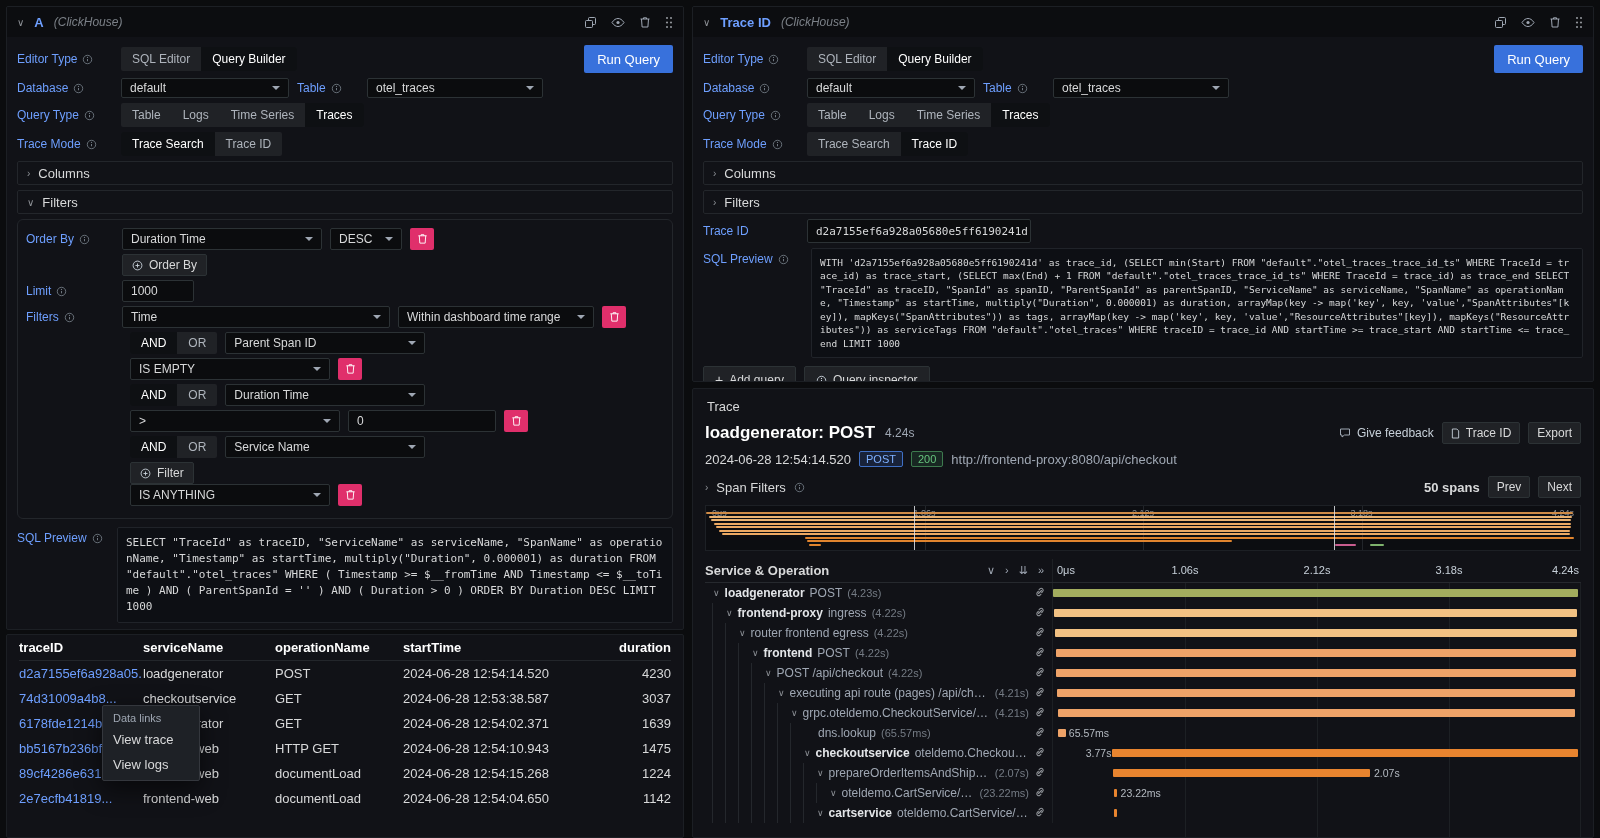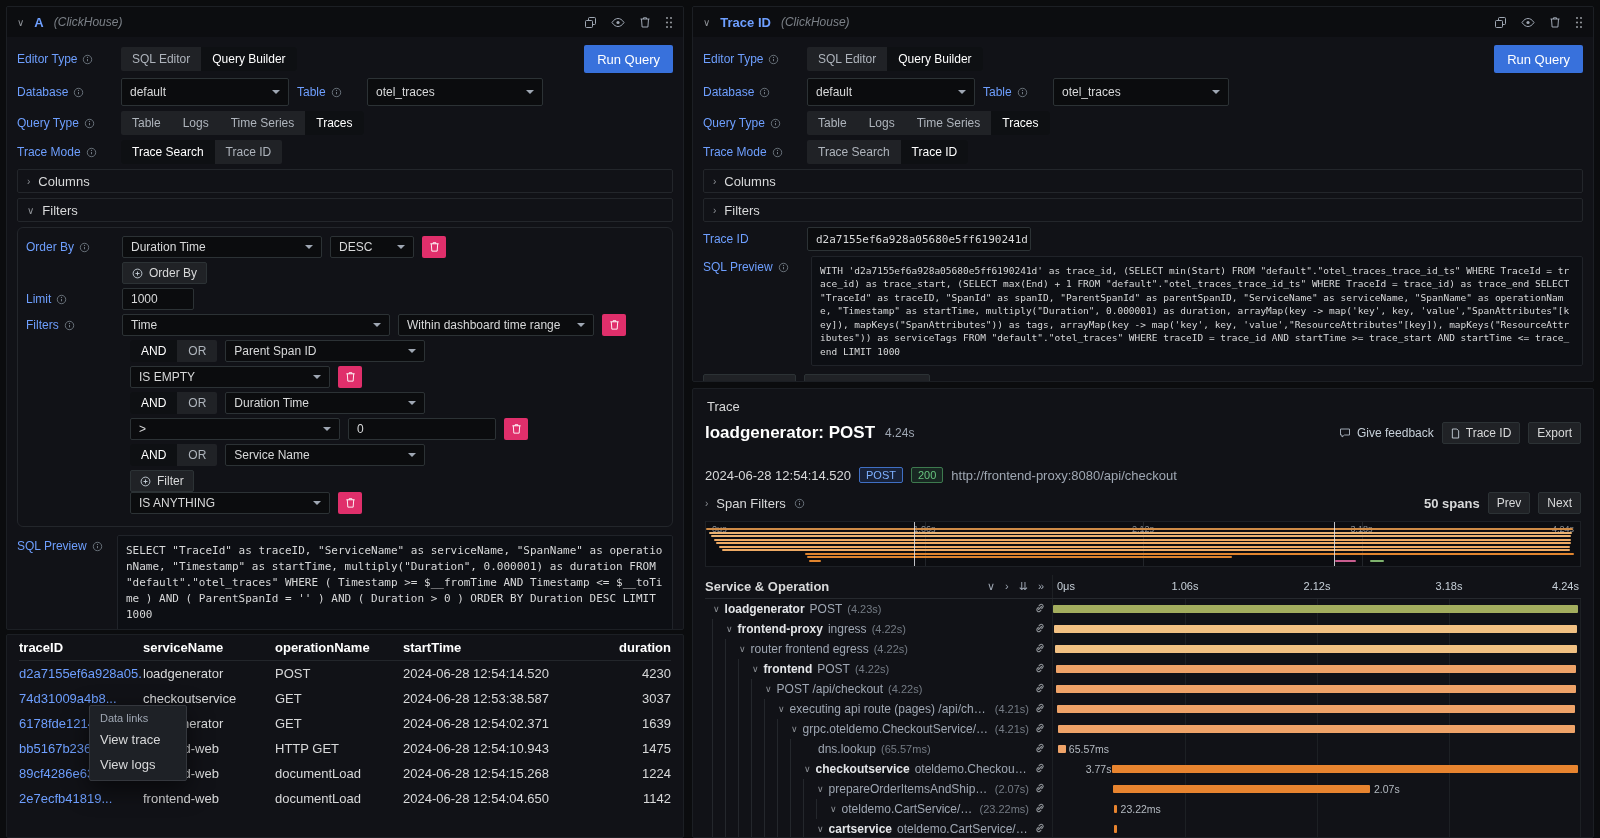--- a/index.html
+++ b/index.html
@@ -13,21 +13,21 @@
 .picons{margin-left:auto;display:flex;align-items:center;gap:14px}
 .picons svg{display:block;cursor:pointer}
 .pbody{padding:8px 10px}
 .frow{display:flex;align-items:center;gap:8px;margin-bottom:5px}
 .lbl{flex:none;width:96px;display:flex;align-items:center;gap:5px;font-size:12px;color:#6e9fff}
 .lbl.auto{width:auto}
 .ic{width:11px;height:11px;color:#6f7780;flex:none}
 .radio{display:inline-flex;background:#202226;border-radius:2px;overflow:hidden;height:24px}
 .ropt{display:flex;align-items:center;padding:0 11px;font-size:12px;color:#aeb4bc;white-space:nowrap;cursor:pointer}
 .ropt.on{background:#0e1013;color:#fff;font-weight:500}
-.sel{height:28px;background:#0b0c0e;border:1px solid #2c3235;border-radius:2px;display:inline-flex;align-items:center;justify-content:space-between;gap:8px;padding:0 8px;font-size:12px;color:#d8d9da;white-space:nowrap;cursor:pointer}
+.sel{height:20px;background:#0b0c0e;border:1px solid #2c3235;border-radius:2px;display:inline-flex;align-items:center;justify-content:space-between;gap:8px;padding:0 8px;font-size:12px;color:#d8d9da;white-space:nowrap;cursor:pointer}
 .caret{width:0;height:0;border-left:4px solid transparent;border-right:4px solid transparent;border-top:4px solid #9fa7b3;flex:none}
 .inp{height:24px;background:#0b0c0e;border:1px solid #2c3235;border-radius:2px;display:inline-flex;align-items:center;padding:0 8px;font-size:12px;color:#d8d9da}
 .tbtn{width:24px;height:22px;background:#e02f6b;border-radius:2px;display:inline-flex;align-items:center;justify-content:center;flex:none;cursor:pointer}
 .sbtn{height:22px;display:inline-flex;align-items:center;gap:6px;background:#202226;border:1px solid #2c3235;border-radius:2px;padding:0 9px;font-size:12px;color:#d8d9da;cursor:pointer}
 .sbtn.lg{height:28px;padding:0 11px}
 .plus{font-size:14px;color:#d8d9da;line-height:1}
 .runbtn{margin-left:auto;height:28px;background:#3871dc;border-radius:2px;color:#fff;font-size:13px;font-weight:500;display:inline-flex;align-items:center;padding:0 13px;cursor:pointer}
 .sech{height:24px;border:1px solid #23262b;border-radius:2px;display:flex;align-items:center;gap:8px;padding:0 9px;margin-bottom:5px;font-size:13px;color:#d8d9da;cursor:pointer}
 .fbox{border:1px solid #23262b;border-radius:6px;padding:8px;margin-bottom:8px}
 .fbox .frow{margin-bottom:4px}
@@ -37,26 +37,26 @@
 .code{flex:1;background:#0d0f14;border:1px solid #202329;border-radius:2px;padding:7px 8px;font-family:"DejaVu Sans Mono",monospace;font-size:11px;line-height:1.45;color:#d8d9da;white-space:pre-wrap;word-break:break-all}
 .code.small{font-size:9.5px;line-height:1.42}
 .footerrow{display:flex;gap:8px;margin-top:10px}
 
 .ttitle{font-size:13px;font-weight:500;padding:8px 12px 6px;color:#d8d9da}
 .tbl{padding:0 12px}
 .thr{display:flex;border-bottom:1px solid #23262b;padding:5px 0;font-weight:600;font-size:13px;color:#ffffff}
 .trr{display:flex;height:25px;align-items:center;font-size:13px}
 .c1{width:124px;overflow:hidden;white-space:nowrap}.c2{width:132px;overflow:hidden;white-space:nowrap}.c3{width:128px;overflow:hidden;white-space:nowrap}.c4{width:172px;overflow:hidden;white-space:nowrap}.c5{flex:1;text-align:right}
 .tid{color:#6e9fff;cursor:pointer}
-.popup{position:absolute;left:89px;top:705px;width:98px;background:#1e2126;border:1px solid #34373d;border-radius:2px;box-shadow:0 8px 24px rgba(0,0,0,.55);z-index:50;padding:3px 0}
+.popup{position:absolute;left:102px;top:705px;width:98px;background:#1e2126;border:1px solid #34373d;border-radius:2px;box-shadow:0 8px 24px rgba(0,0,0,.55);z-index:50;padding:3px 0}
 .popt{font-size:11px;color:#9fa7b3;padding:3px 10px}
 .popi{font-size:13px;color:#d8d9da;padding:5px 10px;cursor:pointer}
 
 .ptitle{font-size:13px;color:#d8d9da;padding:2px 2px 8px}
-.thead{display:flex;align-items:center;gap:10px;margin-bottom:23px}
+.thead{display:flex;align-items:center;gap:10px;margin-bottom:7px}
 .ttl{font-size:17px;font-weight:700;color:#fff}
 .tdur{font-size:12px;color:#9fa7b3}
 .tright{margin-left:auto;display:flex;align-items:center;gap:8px}
 .fb{display:flex;gap:6px;align-items:center;font-size:12px;color:#c7d0d9;cursor:pointer}
 .obtn{height:22px;display:inline-flex;align-items:center;gap:6px;background:#202226;border:1px solid #2c3235;border-radius:2px;padding:0 8px;font-size:12px;color:#d8d9da;cursor:pointer}
 .tsub{display:flex;align-items:center;gap:8px;margin-bottom:9px;font-size:13px}
 .badge{font-size:11px;padding:1px 6px;border-radius:2px;border:1px solid}
 .badge.b{color:#7eb0ff;border-color:#3f6fc4;background:rgba(61,113,217,.18)}
 .badge.g{color:#67c47e;border-color:#3d7a4e;background:rgba(86,194,113,.12)}
 .turl{color:#9fa7b3}
@@ -209,21 +209,21 @@
             <svg class="ic" viewBox="0 0 12 12">
               <circle cx="6" cy="6" r="4.6" fill="none" stroke="currentColor"></circle>
               <path d="M6 5.4v2.6" stroke="currentColor" stroke-width="1.1"></path>
               <circle cx="6" cy="3.7" r=".7" fill="currentColor"></circle>
             </svg>
           </span>
         <span class="sel" style="width:200px">
             <span>Duration Time</span>
             <span class="caret"></span>
           </span>
-        <span class="sel" style="width:84px">
+        <span class="sel" style="width:72px">
             <span>DESC</span>
             <span class="caret"></span>
           </span>
         <span class="tbtn">
             <svg width="11" height="12" viewBox="0 0 12 13">
               <path d="M1.5 3h9M4.5 3V1.8h3V3M2.5 3l.6 8h5.8l.6-8" fill="none" stroke="#fff"></path>
             </svg>
           </span>
       </div>
       <div class="frow ind" style="margin-left:96px">

